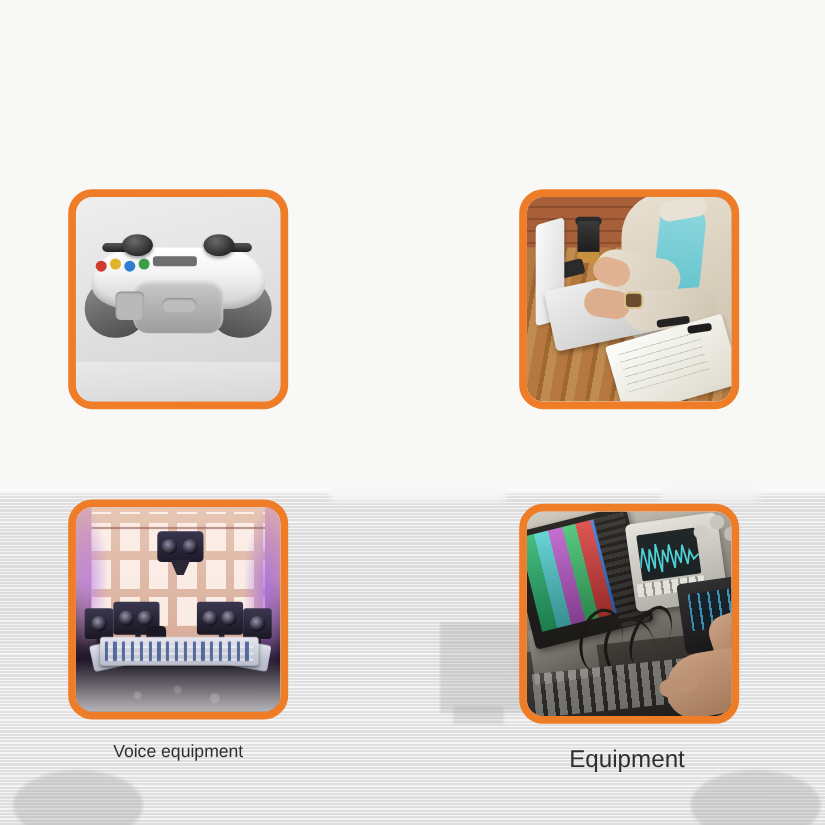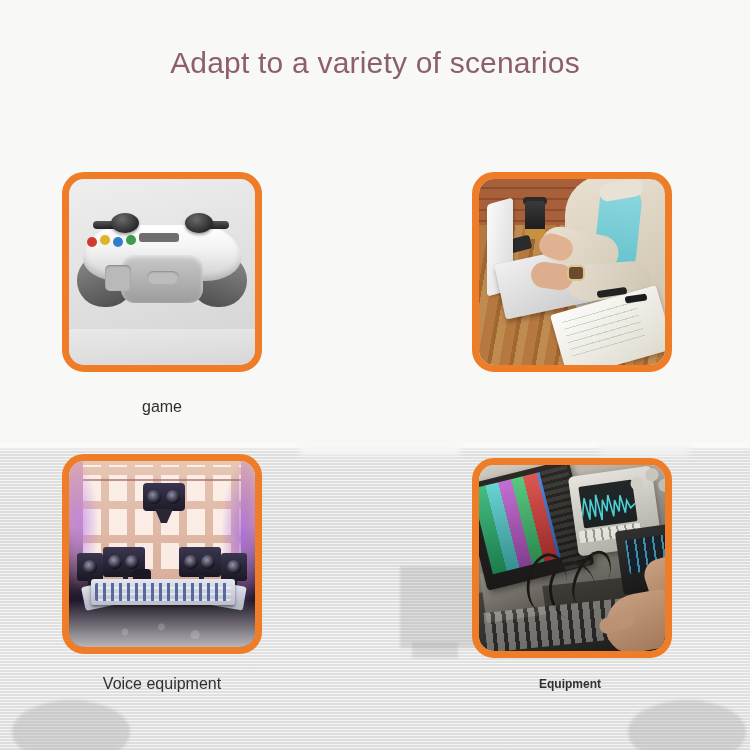--- a/index.html
+++ b/index.html
@@ -132,21 +132,21 @@
   }
 
   .card-game   { left: 62px;  top: 172px; }
   .card-office { left: 472px; top: 172px; }
   .card-voice  { left: 62px;  top: 454px; }
   .card-equip  { left: 472px; top: 458px; }
 
   .label-game   { left: 32px;  top: 398px; }
   .label-office { left: 438px; top: 398px; }
   .label-voice  { left: 32px;  top: 675px; }
-  .label-equip  { left: 440px; top: 677px; font-size: 12px; font-weight: bold; }
+  .label-equip  { left: 440px; top: 677px; font-size: 22px; }
 
   
   .scn-game { position: absolute; inset: 0; background: linear-gradient(165deg,#eeeeee 0%,#e2e2e2 45%,#d2d2d2 100%); }
   .pad-wrap { position: absolute; left: 8px; top: 34px; width: 170px; height: 130px; }
   .pad-body {
     position: absolute; left: 6px; top: 12px; width: 158px; height: 56px;
     background: linear-gradient(180deg,#ffffff 0%,#f4f4f4 40%,#cfcfcf 100%);
     border-radius: 48px 48px 40px 40px / 38px 38px 26px 26px;
     box-shadow: inset 0 -4px 6px rgba(0,0,0,0.14);
   }
@@ -292,21 +292,20 @@
 
 <div id="page">
 
   <div class="backdrop-lower"></div>
   <div class="backdrop-edge-nick-a"></div>
   <div class="backdrop-edge-nick-b"></div>
   <div class="ghost-block"></div>
   <div class="ghost-oval-left"></div>
   <div class="ghost-oval-right"></div>
 
-  <div class="page-title">Adapt to a variety of scenarios</div>
 
   <div class="card card-game">
     <div class="card-media">
       <div class="scn-game">
         <div class="floor-gloss"></div>
         <div class="pad-wrap">
           <div class="pad-grip l"></div>
           <div class="pad-grip r"></div>
           <div class="pad-body"></div>
           <div class="pad-center"></div>
@@ -331,21 +330,20 @@
           
           
           
           
           
           
         </div>
       </div>
     </div>
   </div>
-  <div class="card-label label-game">game</div>
 
   <div class="card card-office">
     <div class="card-media">
       <div class="scn-office">
         <div class="of-brick"></div>
         <div class="of-desk"></div>
         <div class="of-person"></div>
         <div class="of-shirt"></div>
         <div class="of-collar"></div>
         <div class="of-cup-lid"></div>

